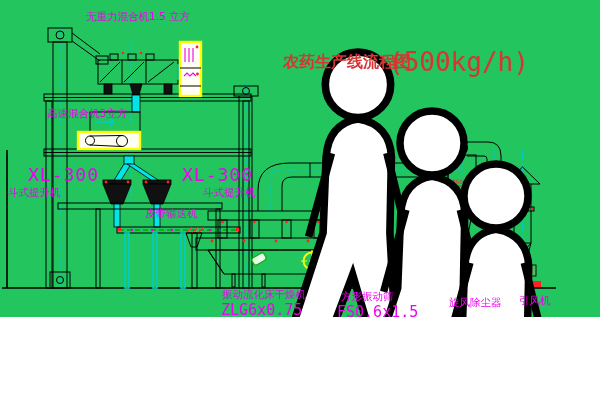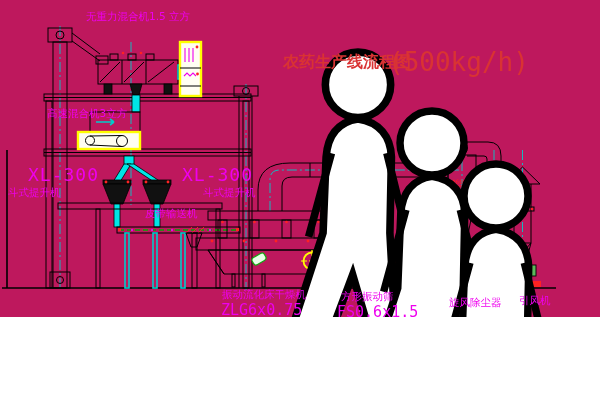--- a/index.html
+++ b/index.html
@@ -1,16 +1,16 @@
 <!DOCTYPE html>
 <html><head>
 <meta charset="utf-8">
 <style>
   html,body{margin:0;padding:0;background:#fff;}
-  .canvas{position:relative;width:600px;height:317px;background:#be185d;overflow:hidden;
+  .canvas{position:relative;width:600px;height:317px;background:#22c55e;overflow:hidden;
           font-family:"DejaVu Sans",sans-serif;}
   svg{position:absolute;left:0;top:0;}
   .k  {fill:none;stroke:#000;stroke-width:1;}
   .k2 {fill:none;stroke:#000;stroke-width:1.6;}
   .kf {fill:#111;stroke:#000;stroke-width:.8;}
   .cl {fill:none;stroke:#00cccc;stroke-width:.9;stroke-dasharray:10 3 2 3;}
   .cy {fill:#00e6e6;stroke:#000;stroke-width:.8;}
   .cyl{fill:none;stroke:#00cccc;stroke-width:1.6;}
   .cab{fill:#fffef2;stroke:#ffff00;stroke-width:2.4;}
   .yel{fill:none;stroke:#ffff00;stroke-width:1.8;}

